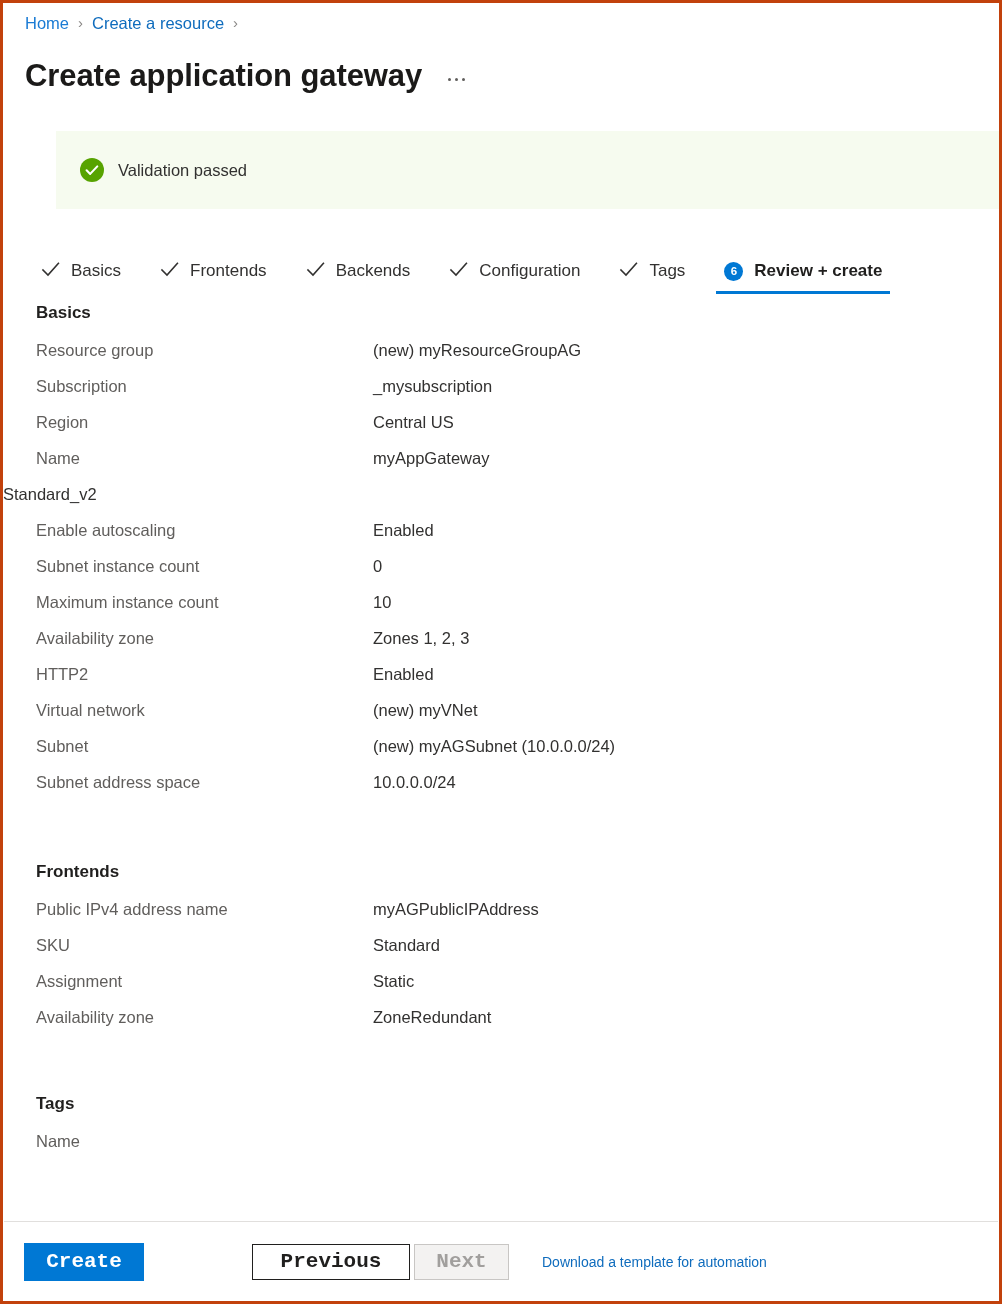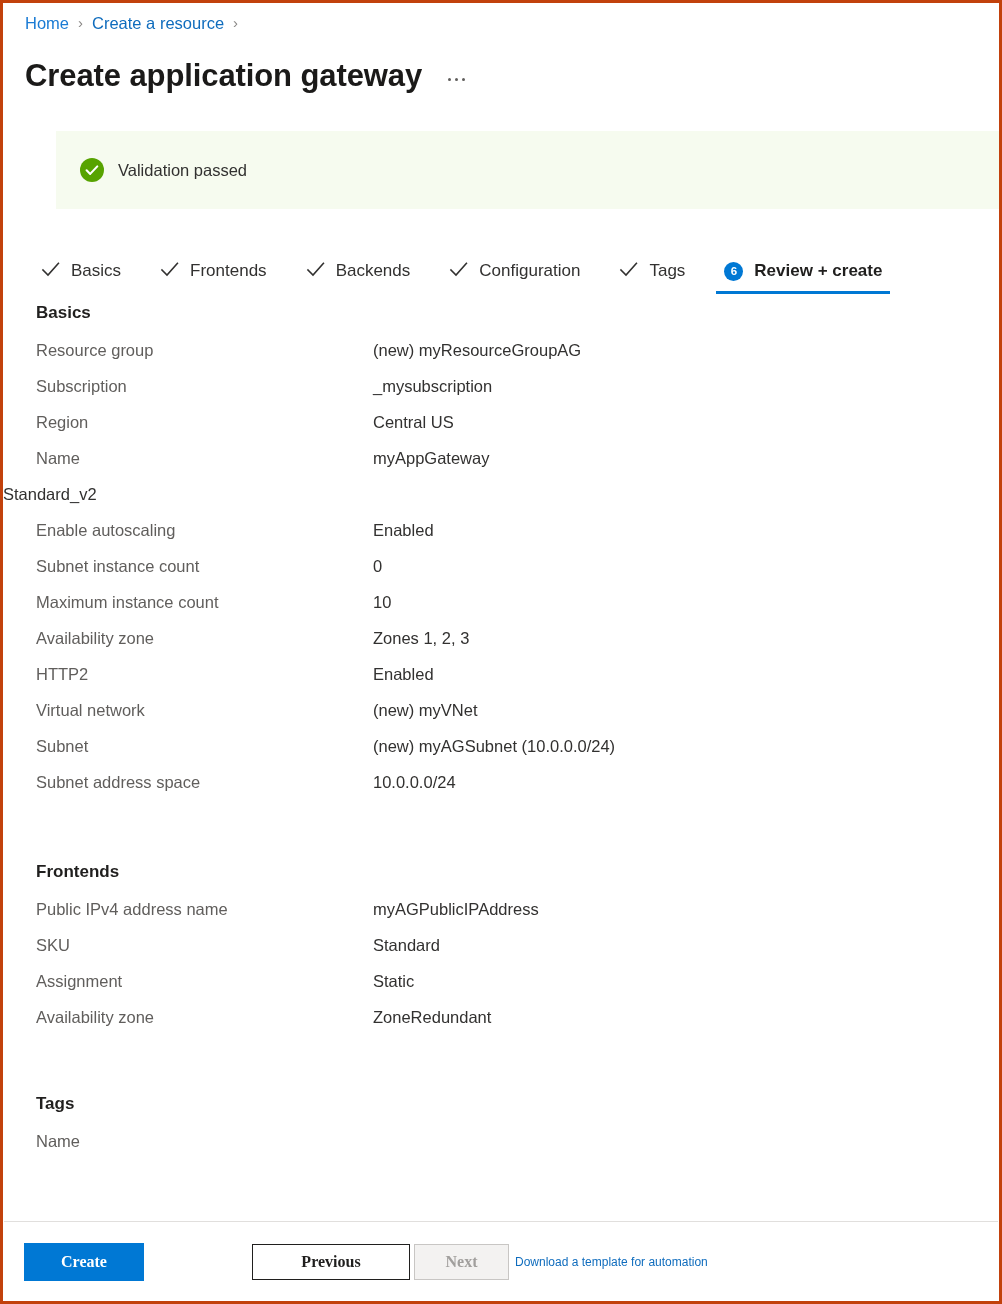--- a/index.html
+++ b/index.html
@@ -223,22 +223,22 @@
     left: 0;
     right: 0;
     top: 1219px;
     bottom: 0;
     background: #ffffff;
     display: flex;
     align-items: center;
     padding-left: 21px;
   }
   .btn {
-    font-family: Liberation Serif, serif;
-    font-size: 16px;
+    font-family: Liberation Mono, monospace;
+    font-size: 21px;
     box-sizing: border-box;
     cursor: pointer;
     display: inline-flex;
     align-items: center;
     justify-content: center;
   }
   .btn-create {
     width: 120px;
     height: 38px;
     background: #0078d4;
@@ -259,22 +259,22 @@
     width: 95px;
     height: 36px;
     background: #f3f2f1;
     color: #a19f9d;
     border: 1px solid #c8c6c4;
     font-weight: 600;
     margin-left: 4px;
     cursor: default;
   }
   .footer-link {
-    margin-left: 6px;
-    font-size: 12px;
+    margin-left: 33px;
+    font-size: 14px;
     color: #0f6cbd;
     text-decoration: none;
     cursor: pointer;
     white-space: nowrap;
   }
 </style>
 </head>
 <body>
 
 <div id="page">

